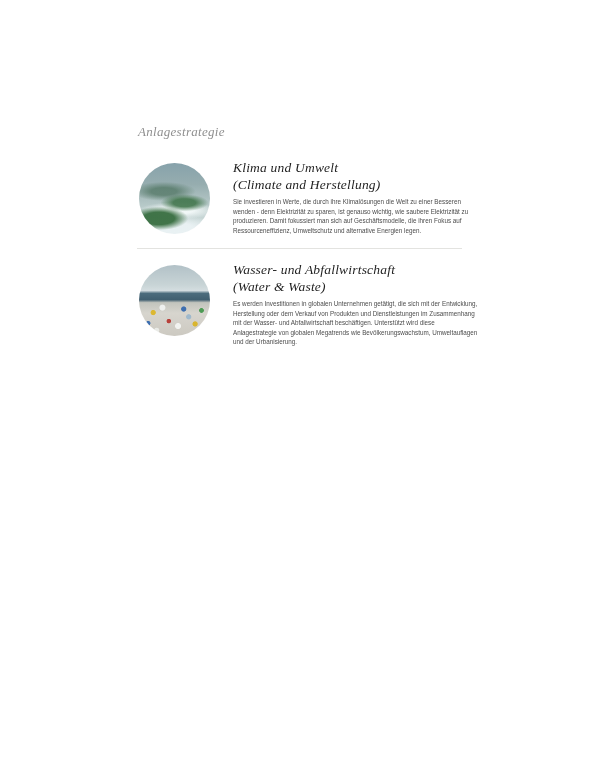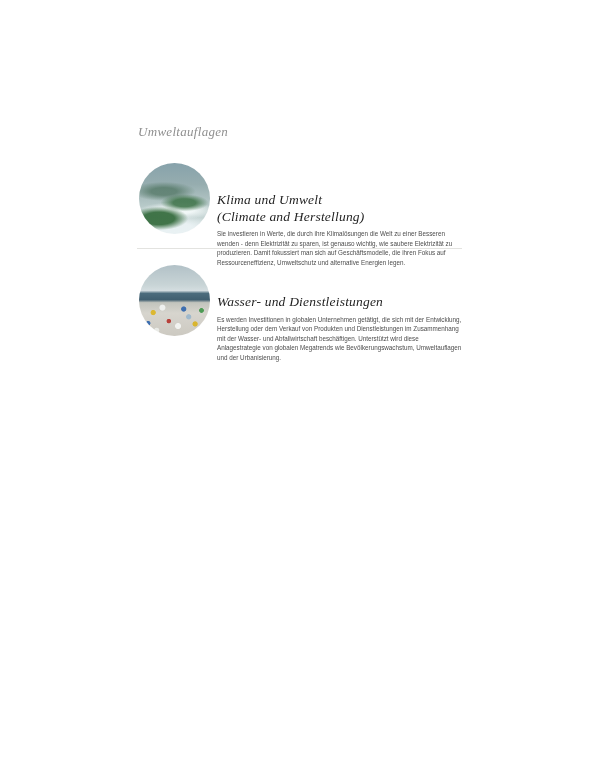--- a/index.html
+++ b/index.html
@@ -70,24 +70,23 @@
       radial-gradient(circle 2.4px at 88% 64%, #4d9b55 0 2px, rgba(0,0,0,0) 2.8px),
       radial-gradient(circle 3px at 33% 60%, #eef0ee 0 2.6px, rgba(0,0,0,0) 3.4px),
       radial-gradient(circle 3px at 55% 86%, #f2f3f0 0 2.6px, rgba(0,0,0,0) 3.4px),
       radial-gradient(circle 2.6px at 70% 73%, #9fb9cc 0 2.2px, rgba(0,0,0,0) 3px),
       radial-gradient(circle 2.6px at 25% 92%, #e9eae6 0 2.2px, rgba(0,0,0,0) 3px),
       linear-gradient(180deg, #b2c1c7 0%, #c8d4d6 28%, #d4dde0 36%, #4c6c7d 40%, #415f70 49%, #c2c4bd 53%, #d7d5ce 68%, #ccc9c1 100%);
   }
 
   .topic-content {
     position: absolute;
-    left: 78px;
+    left: 94px;
     top: 0;
     width: 236px;
-    margin-top: 32px;
   }
   .topic-title, .topic-subtitle {
     font-family: "Liberation Serif", "DejaVu Serif", serif;
     font-style: italic;
     font-size: 13.5px;
     line-height: 16.5px;
     letter-spacing: 0.2px;
     color: #1e1e1e;
     white-space: nowrap;
   }
@@ -104,42 +103,43 @@
     left: 137px;
     top: 248px;
     width: 325px;
     height: 1px;
     background: #e3e3e0;
   }
 </style>
 </head>
 <body>
 
-<div class="page-heading">Umweltauflagen</div>
+<div class="page-heading">Anlagestrategie</div>
 
 <section class="topic" id="topic-climate">
   <div class="photo photo-forest"></div>
   <div class="topic-content">
     <div class="topic-title">Klima und Umwelt</div>
     <div class="topic-subtitle">(Climate and Herstellung)</div>
     <div class="topic-body">
       <div class="body-line">Sie investieren in Werte, die durch ihre Klimalösungen die Welt zu einer Besseren</div>
       <div class="body-line">wenden - denn Elektrizität zu sparen, ist genauso wichtig, wie saubere Elektrizität zu</div>
       <div class="body-line">produzieren. Damit fokussiert man sich auf Geschäftsmodelle, die ihren Fokus auf</div>
       <div class="body-line">Ressourceneffizienz, Umweltschutz und alternative Energien legen.</div>
     </div>
   </div>
 </section>
 
 <div class="divider"></div>
 
 <section class="topic" id="topic-waste">
   <div class="photo photo-waste"></div>
   <div class="topic-content">
-    <div class="topic-title">Wasser- und Dienstleistungen</div>
+    <div class="topic-title">Wasser- und Abfallwirtschaft</div>
+    <div class="topic-subtitle">(Water &amp; Waste)</div>
     <div class="topic-body">
       <div class="body-line">Es werden Investitionen in globalen Unternehmen getätigt, die sich mit der Entwicklung,</div>
       <div class="body-line">Herstellung oder dem Verkauf von Produkten und Dienstleistungen im Zusammenhang</div>
       <div class="body-line">mit der Wasser- und Abfallwirtschaft beschäftigen. Unterstützt wird diese</div>
       <div class="body-line">Anlagestrategie von globalen Megatrends wie Bevölkerungswachstum, Umweltauflagen</div>
       <div class="body-line">und der Urbanisierung.</div>
     </div>
   </div>
 </section>
 

